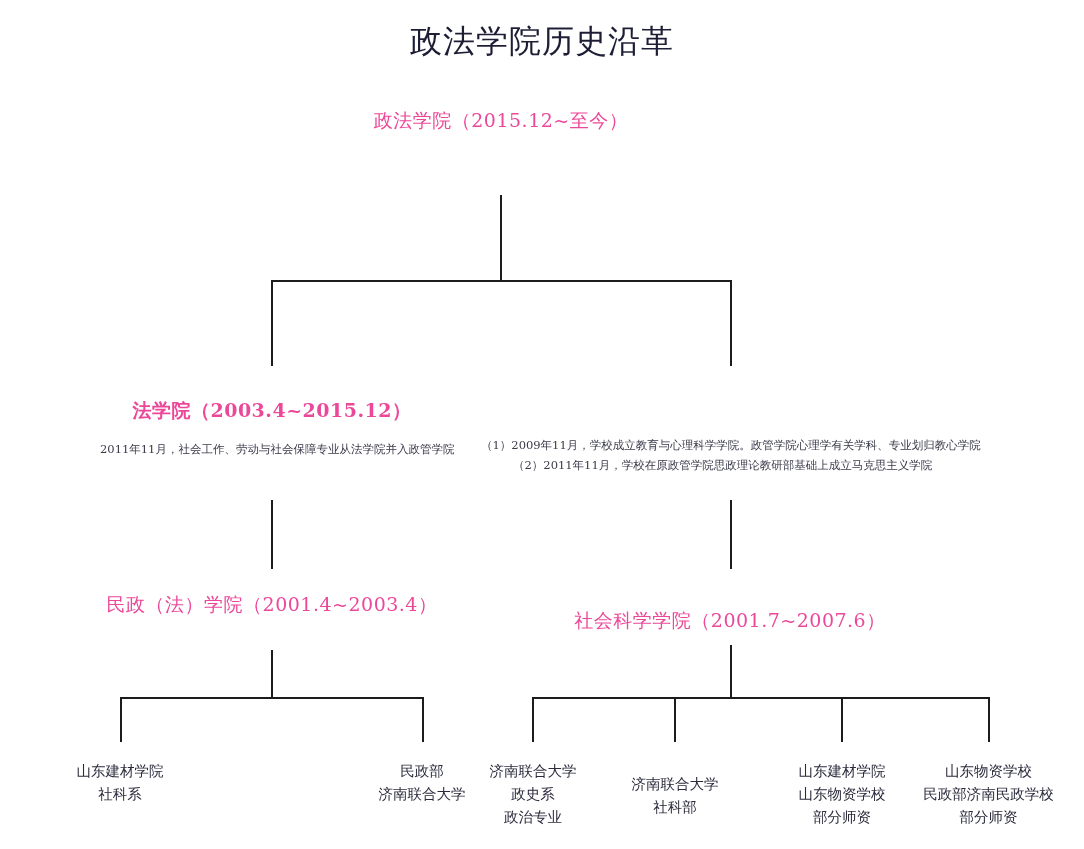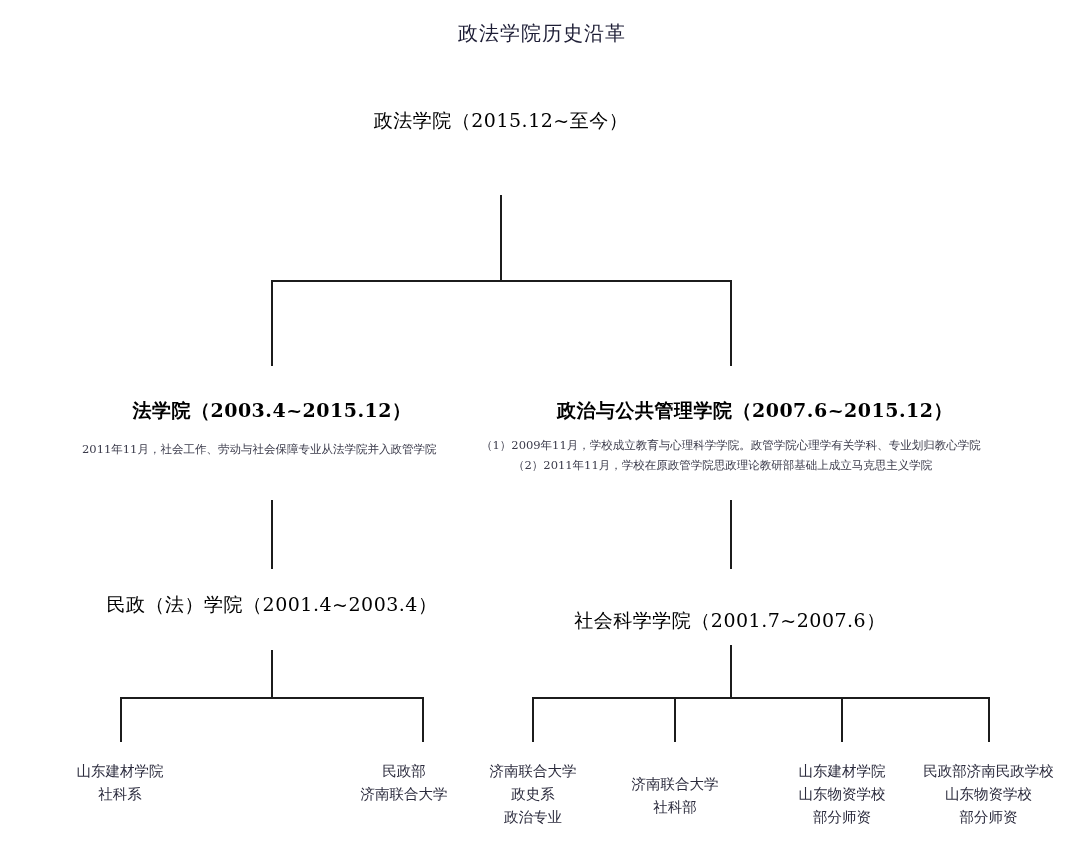--- a/index.html
+++ b/index.html
@@ -19,25 +19,25 @@
     width: 1084px;
     height: 849px;
     background: #ffffff;
   }
 
   
   .node {
     position: absolute;
     text-align: center;
     white-space: nowrap;
-    color: #000000;
+    color: #ec4899;
     font-family: "DejaVu Serif", "Liberation Serif", serif;
   }
   .chart-title {
-    font-size: 20px;
+    font-size: 32px;
     letter-spacing: 1px;
     color: #1d1d35;
     font-weight: normal;
   }
   .node-l0 {
     font-size: 19px;
     letter-spacing: 0.5px;
   }
   .node-l1 {
     font-size: 19px;
@@ -89,23 +89,22 @@
   <div class="node chart-title" style="left:0; top:20px; width:1084px;">政法学院历史沿革</div>
 
   <div class="node node-l0" style="left:301px; top:108px; width:400px;">政法学院（2015.12~至今）</div>
 
   <div class="vline" style="left:500px; top:195px; height:86px;"></div>
   <div class="hline" style="left:271px; top:280px; width:461px;"></div>
   <div class="vline" style="left:271px; top:280px; height:86px;"></div>
   <div class="vline" style="left:730px; top:280px; height:86px;"></div>
 
   <div class="node node-l1" style="left:72px; top:398px; width:400px;">法学院（2003.4~2015.12）</div>
-  <div class="note" style="left:82px; top:440px;">2011年11月，社会工作、劳动与社会保障专业从法学院并入政管学院</div>
+  <div class="note" style="left:100px; top:440px;">2011年11月，社会工作、劳动与社会保障专业从法学院并入政管学院</div>
 
-  <div class="node node-l1" style="left:530px; top:398px; width:450px;">政治与公共管理学院（2007.6~2015.12）</div>
   <div class="note" style="left:481px; top:436px;">（1）2009年11月，学校成立教育与心理科学学院。政管学院心理学有关学科、专业划归教心学院</div>
   <div class="note" style="left:481px; top:456px;margin-left:32px;">（2）2011年11月，学校在原政管学院思政理论教研部基础上成立马克思主义学院</div>
 
   <div class="vline" style="left:271px; top:500px; height:69px;"></div>
   <div class="vline" style="left:730px; top:500px; height:69px;"></div>
 
   <div class="node node-l2" style="left:72px; top:592px; width:400px;">民政（法）学院（2001.4~2003.4）</div>
   <div class="node node-l2" style="left:530px; top:608px; width:400px;">社会科学学院（2001.7~2007.6）</div>
 
   <div class="vline" style="left:271px; top:650px; height:48px;"></div>
@@ -118,21 +117,21 @@
   <div class="vline" style="left:532px; top:697px; height:45px;"></div>
   <div class="vline" style="left:674px; top:697px; height:45px;"></div>
   <div class="vline" style="left:841px; top:697px; height:45px;"></div>
   <div class="vline" style="left:988px; top:697px; height:45px;"></div>
 
   <div class="leaf" style="left:40px; top:760px; width:160px;">
     <div>山东建材学院</div>
     <div>社科系</div>
   </div>
 
-  <div class="leaf" style="left:324px; top:760px; width:160px;font-family:Liberation Serif, serif;">
+  <div class="leaf" style="left:342px; top:760px; width:160px;font-family:Liberation Serif, serif;">
     <div>民政部</div>
     <div>济南联合大学</div>
   </div>
 
   <div class="leaf" style="left:453px; top:760px; width:160px;">
     <div>济南联合大学</div>
     <div>政史系</div>
     <div>政治专业</div>
   </div>
 
@@ -141,18 +140,18 @@
     <div>社科部</div>
   </div>
 
   <div class="leaf" style="left:762px; top:760px; width:160px;">
     <div>山东建材学院</div>
     <div>山东物资学校</div>
     <div>部分师资</div>
   </div>
 
   <div class="leaf" style="left:906px; top:760px; width:165px;">
+    <div>山东物资学校</div>
     <div>民政部济南民政学校</div>
-    <div>山东物资学校</div>
     <div>部分师资</div>
   </div>
 
 </div>
 
 </body></html>

